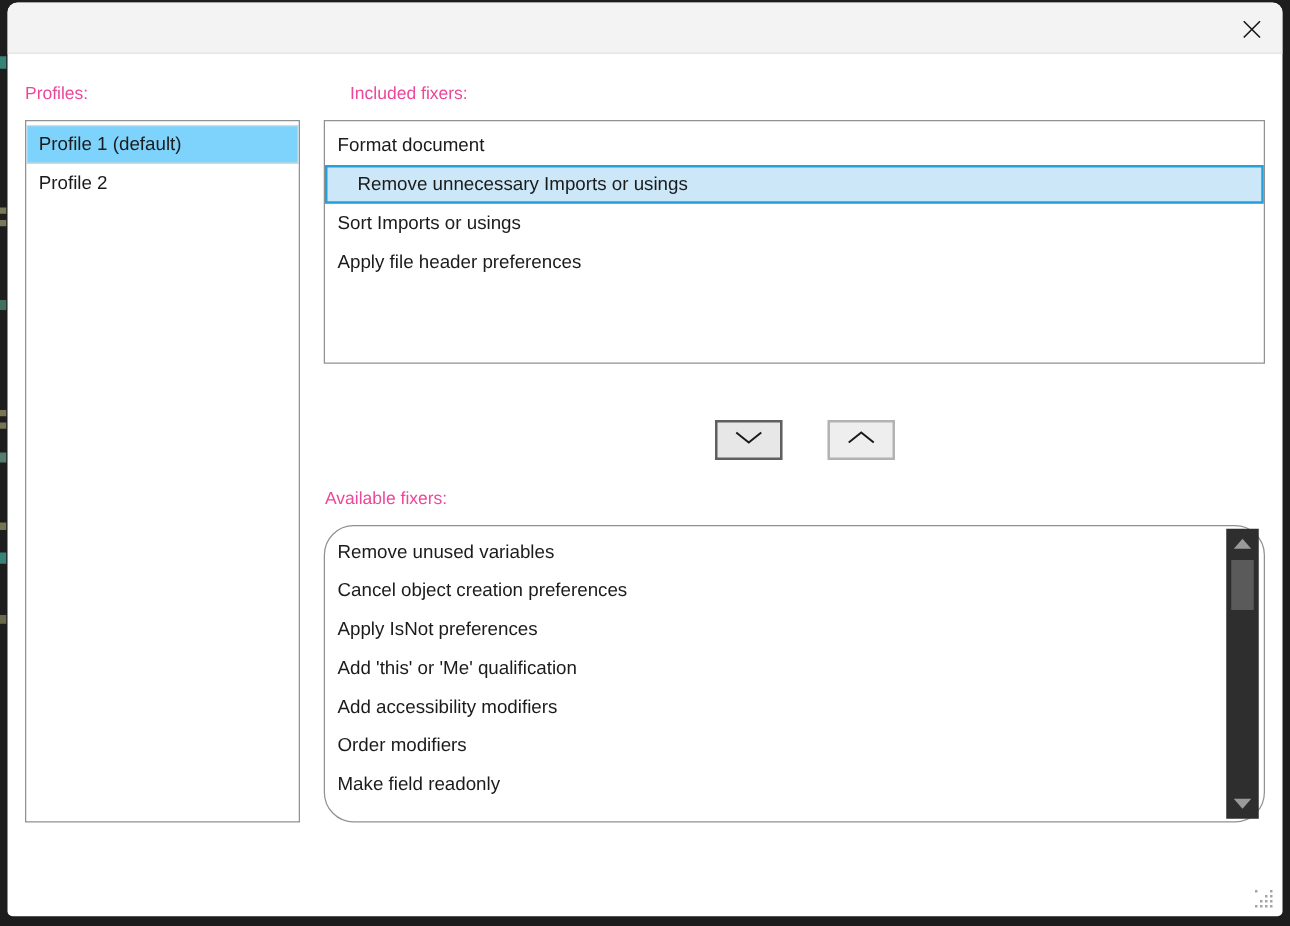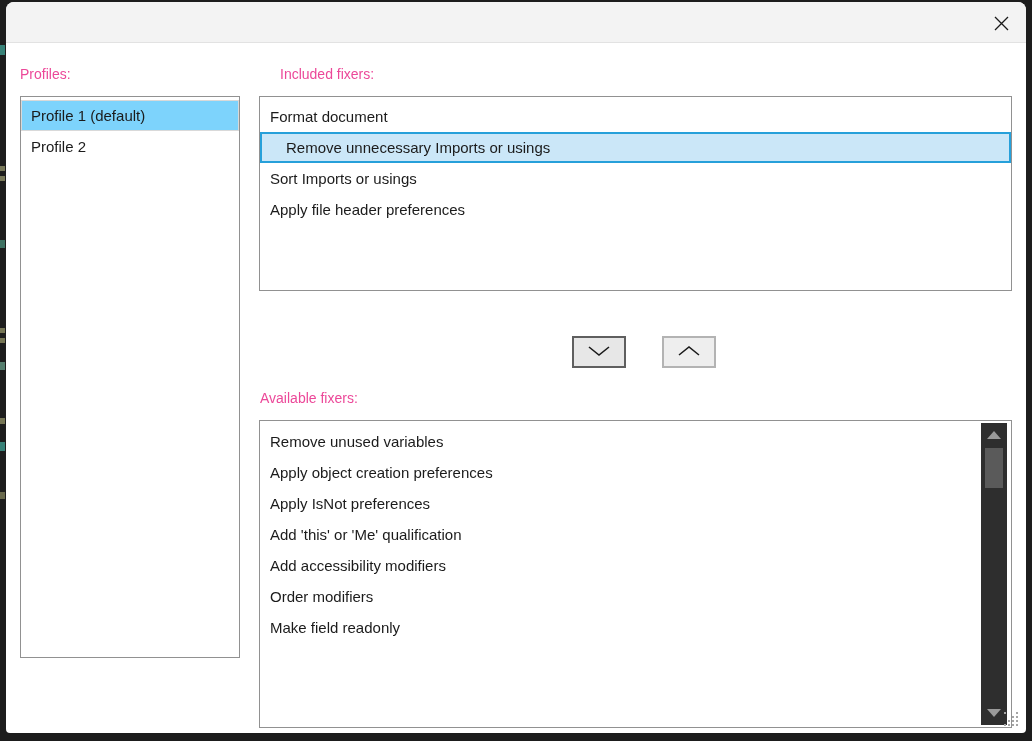--- a/index.html
+++ b/index.html
@@ -44,21 +44,21 @@
   .lbl-available { left: 254px; top: 388px; }
 
   .listbox {
     position: absolute;
     background: #ffffff;
     border: 1px solid #919191;
     font-size: 15px; color: #1b1b1b;
   }
   .list-profiles { left: 14px; top: 94px; width: 220px; height: 562px; padding-top: 3px; }
   .list-included { left: 253px; top: 94px; width: 753px; height: 195px; padding-top: 4px; }
-  .list-available { left: 253px; top: 418px; width: 753px; height: 308px; padding-top: 5px; }
+  .list-available { left: 253px; top: 418px; width: 753px; height: 238px; padding-top: 5px; border-radius: 24px; }
 
   .list-item {
     height: 31px; line-height: 29px;
     padding-left: 9px;
     border: 1px solid transparent;
     white-space: nowrap;
     cursor: default;
   }
   .list-item.sel-gray {
     background: #7dd3fc;
@@ -177,21 +177,21 @@
   <div class="reorder-btn btn-move-up">
     <span>
       <svg width="26" height="12" viewBox="0 0 26 12">
         <path d="M3 10 L13 2 L23 10" stroke="#1a1a1a" stroke-width="1.6" fill="none"></path>
       </svg>
     </span>
   </div>
 
   <div class="listbox list-available">
     <div class="list-item">Remove unused variables</div>
-    <div class="list-item">Apply object creation preferences</div>
+    <div class="list-item">Cancel object creation preferences</div>
     <div class="list-item">Apply IsNot preferences</div>
     <div class="list-item">Add 'this' or 'Me' qualification</div>
     <div class="list-item">Add accessibility modifiers</div>
     <div class="list-item">Order modifiers</div>
     <div class="list-item">Make field readonly</div>
 
     <div class="scrollbar">
       <div class="sb-arrow sb-up"></div>
       <div class="sb-thumb"></div>
       <div class="sb-arrow sb-down"></div>

